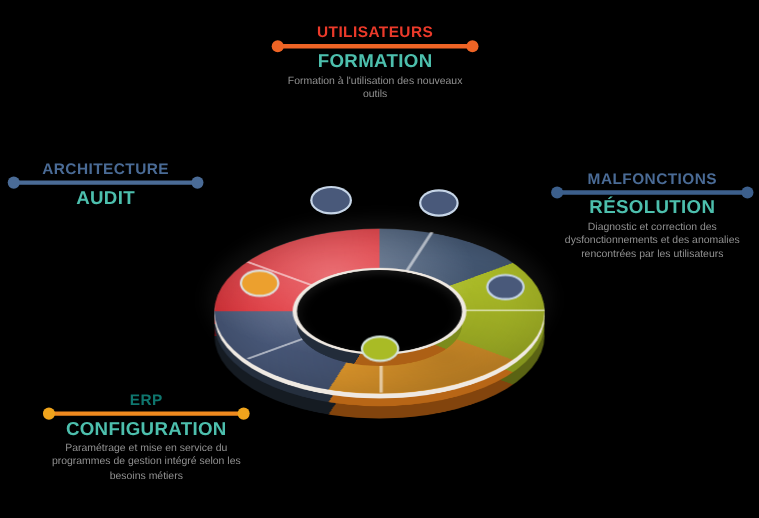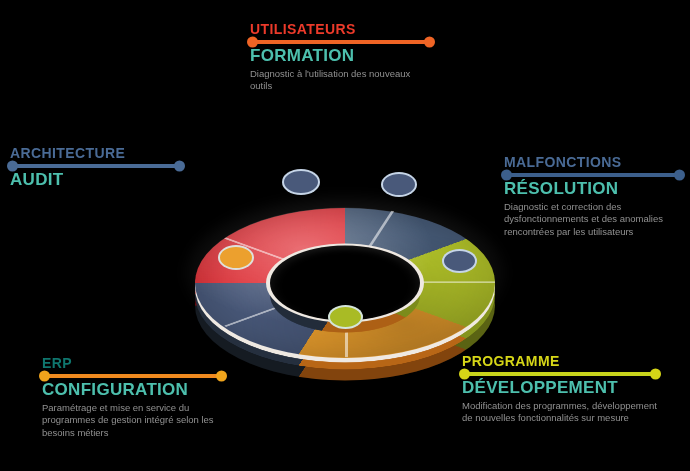--- a/index.html
+++ b/index.html
@@ -5,21 +5,21 @@
 <style>
   html,body{margin:0;padding:0;background:#000;}
   body{
     width:690px;height:471px;overflow:hidden;position:relative;
     background:#000;
     font-family:"Liberation Sans", sans-serif;
   }
   .stage{position:absolute;inset:0;}
 
   
-  .callout{position:absolute;}
+  .callout{position:absolute;text-align:center;}
   .kw{
     font-weight:bold;letter-spacing:.4px;line-height:1.05;
     font-size:14px;text-transform:uppercase;
   }
   .rule{
     position:relative;height:4px;margin:3px 0 2px 0;border-radius:2px;
   }
   .rule .dot{
     position:absolute;top:50%;width:11px;height:11px;border-radius:50%;
     transform:translateY(-50%);
@@ -176,21 +176,21 @@
     <div class="knob" style="left:163px;top:190px;width:31px;height:20px;background:#a9bb25;"></div>
   </div>
 
   <div class="callout" id="c-users">
     <div class="kw" style="color:#ec3a2a">UTILISATEURS</div>
     <div class="rule" style="background:#ef6425">
       <span class="dot l" style="background:#ef6425"></span>
       <span class="dot r" style="background:#ef6425"></span>
     </div>
     <div class="sub">FORMATION</div>
-    <div class="body">Diagnostic à l'utilisation des nouveaux outils</div>
+    <div class="body">Formation à l'utilisation des nouveaux outils</div>
   </div>
 
   <div class="callout" id="c-arch">
     <div class="kw" style="color:#4a6b96">ARCHITECTURE</div>
     <div class="rule" style="background:#4a6b96">
       <span class="dot l" style="background:#4a6b96"></span>
       <span class="dot r" style="background:#4a6b96"></span>
     </div>
     <div class="sub">AUDIT</div>
   </div>
@@ -208,23 +208,14 @@
   <div class="callout" id="c-erp">
     <div class="kw" style="color:#0f766e">ERP</div>
     <div class="rule" style="background:#ef8a1f">
       <span class="dot l" style="background:#f0a41c"></span>
       <span class="dot r" style="background:#f0a41c"></span>
     </div>
     <div class="sub">CONFIGURATION</div>
     <div class="body">Paramétrage et mise en service du programmes de gestion intégré selon les besoins métiers</div>
   </div>
 
-  <div class="callout" id="c-prog">
-    <div class="kw" style="color:#d6d617">PROGRAMME</div>
-    <div class="rule" style="background:#c8d41c">
-      <span class="dot l" style="background:#d6d617"></span>
-      <span class="dot r" style="background:#d6d617"></span>
-    </div>
-    <div class="sub">DÉVELOPPEMENT</div>
-    <div class="body">Modification des programmes, développement de nouvelles fonctionnalités sur mesure</div>
-  </div>
 
 </div>
 
 </body></html>

